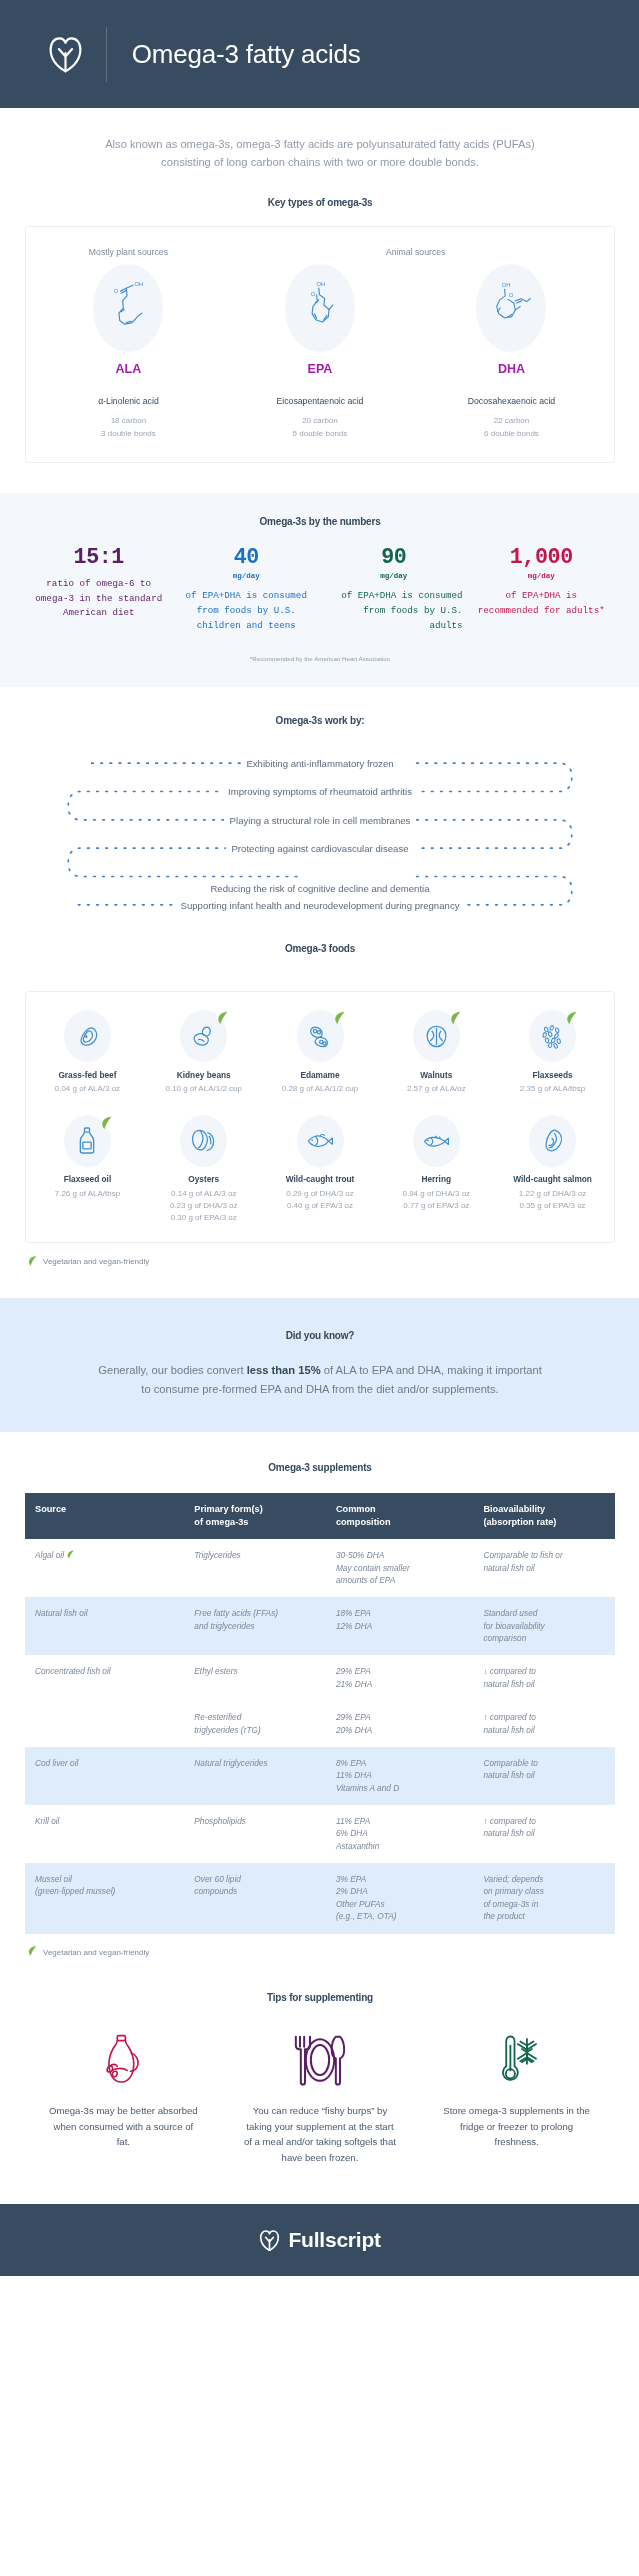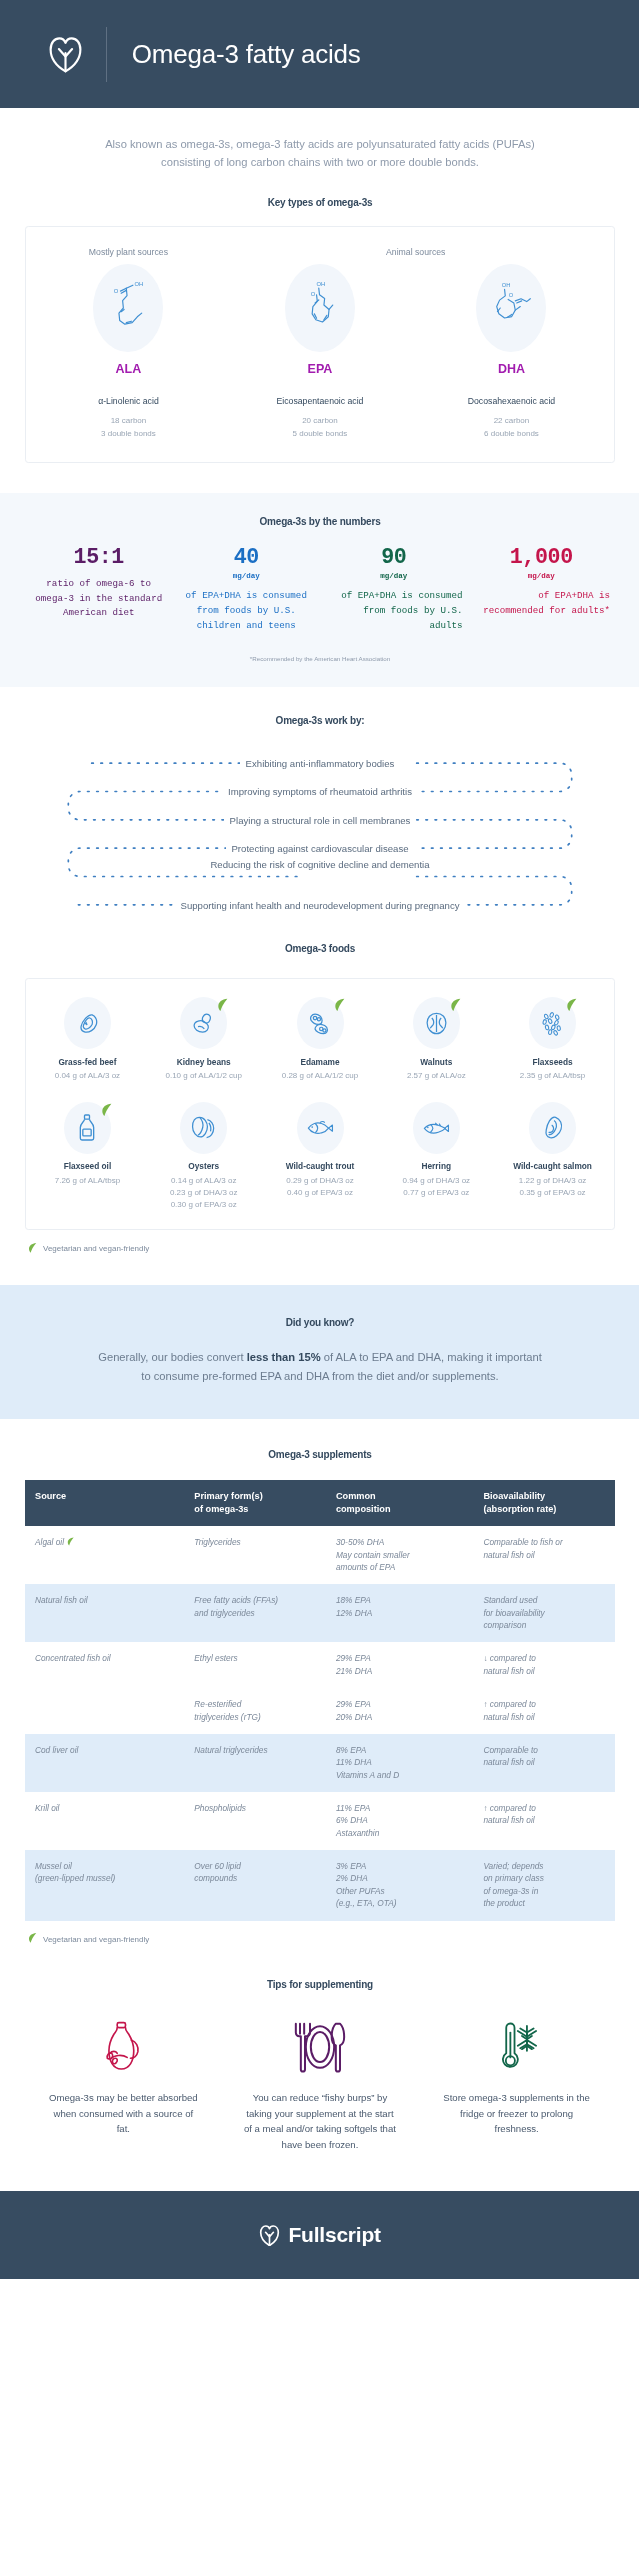--- a/index.html
+++ b/index.html
@@ -105,21 +105,21 @@
   .wb-item {
     position: absolute; left: 0; width: 100%; text-align: center;
     font-size: 9.6px; color: #5a6b7f;
     transform: translateY(-50%);
   }
   .wb-item span { background: #ffffff; padding: 0 5.8px; }
 
   
   .foods { padding-top: 28px; }
   .foods-card {
-    margin: 24px 25px 0 25px;
+    margin: 37px 25px 0 25px;
     border: 0.8px solid #eaeef3;
     border-radius: 3.3px;
     padding: 18.3px 3.3px 18.3px 3.3px;
   }
   .foods-row { display: flex; }
   .foods-row + .foods-row { margin-top: 20px; }
   .food-col { width: 20%; text-align: center; padding: 0 3.3px; }
   .food-ico-wrap { position: relative; width: 47px; height: 52px; margin: 0 auto; }
   .food-blob {
     position: absolute; inset: 0;
@@ -173,21 +173,21 @@
 
   
   .tips { padding-top: 33px; padding-bottom: 38px; }
   .tips-row { display: flex; margin-top: 25px; }
   .tip-col { width: 33.33%; text-align: center; padding: 0 21.7px; }
   .tip-ico { height: 65px; display: flex; align-items: center; justify-content: center; }
   .tip-text { font-size: 9.6px; color: #4a5a6e; line-height: 1.64; margin-top: 10px; }
 
   
   .footer {
-    background: #374c61; height: 88px;
+    background: #374c61; height: 72px;
     display: flex; align-items: center; justify-content: center; gap: 8.3px;
   }
   .footer-logo { width: 21px; height: 22.5px; }
   .footer-name { color: #ffffff; font-size: 21px; font-weight: bold; letter-spacing: -0.2px; }
 </style>
 </head>
 <body>
 
 <div class="page">
 
@@ -298,21 +298,21 @@
 
       <div class="num-col">
         <div class="num-big" style="color: rgb(18, 102, 74);">90</div>
         <div class="num-unit" style="color: rgb(18, 102, 74);">mg/day</div>
         <div class="num-desc" style="color: rgb(18, 102, 74); text-align: right;">of EPA+DHA is consumed from foods by U.S. adults</div>
       </div>
 
       <div class="num-col">
         <div class="num-big" style="color: rgb(196, 21, 75);">1,000</div>
         <div class="num-unit" style="color: rgb(196, 21, 75);">mg/day</div>
-        <div class="num-desc" style="color: rgb(196, 21, 75); text-align: right;">of EPA+DHA is recommended for adults*</div>
+        <div class="num-desc" style="color: rgb(196, 21, 75);">of EPA+DHA is recommended for adults*</div>
       </div>
 
     </div>
     <div class="numbers-note">*Recommended by the American Heart Association</div>
   </div>
 
   <div class="section workby">
     <div class="sec-title">Omega-3s work by:</div>
 
     <div class="workby-list">
@@ -327,25 +327,25 @@
 
           <path d="M470 86 H642 a14 14 0 0 1 14 14 v6 a14 14 0 0 1 -14 14 H470"></path>
 
           <path d="M330 120 H66 a14 14 0 0 0 -14 14 v6 a14 14 0 0 0 14 14 H330"></path>
 
           <path d="M470 154 H642 a14 14 0 0 1 14 14 v6 a14 14 0 0 1 -14 14 H470"></path>
 
           <path d="M330 188 H56"></path>
         </svg>
         <div class="workby-labels">
-          <div class="wb-item" style="top:15px"><span>Exhibiting anti-inflammatory bodies</span></div>
+          <div class="wb-item" style="top:15px"><span>Exhibiting anti-inflammatory frozen</span></div>
           <div class="wb-item" style="top:43px"><span>Improving symptoms of rheumatoid arthritis</span></div>
           <div class="wb-item" style="top:72px"><span>Playing a structural role in cell membranes</span></div>
           <div class="wb-item" style="top:100px"><span>Protecting against cardiovascular disease</span></div>
-          <div class="wb-item" style="top:116px"><span>Reducing the risk of cognitive decline and dementia</span></div>
+          <div class="wb-item" style="top:140px"><span>Reducing the risk of cognitive decline and dementia</span></div>
           <div class="wb-item" style="top:157px"><span>Supporting infant health and neurodevelopment during pregnancy</span></div>
         </div>
       </div>
     </div>
   </div>
 
   <div class="section foods">
     <div class="sec-title">Omega-3 foods</div>
   </div>
 

